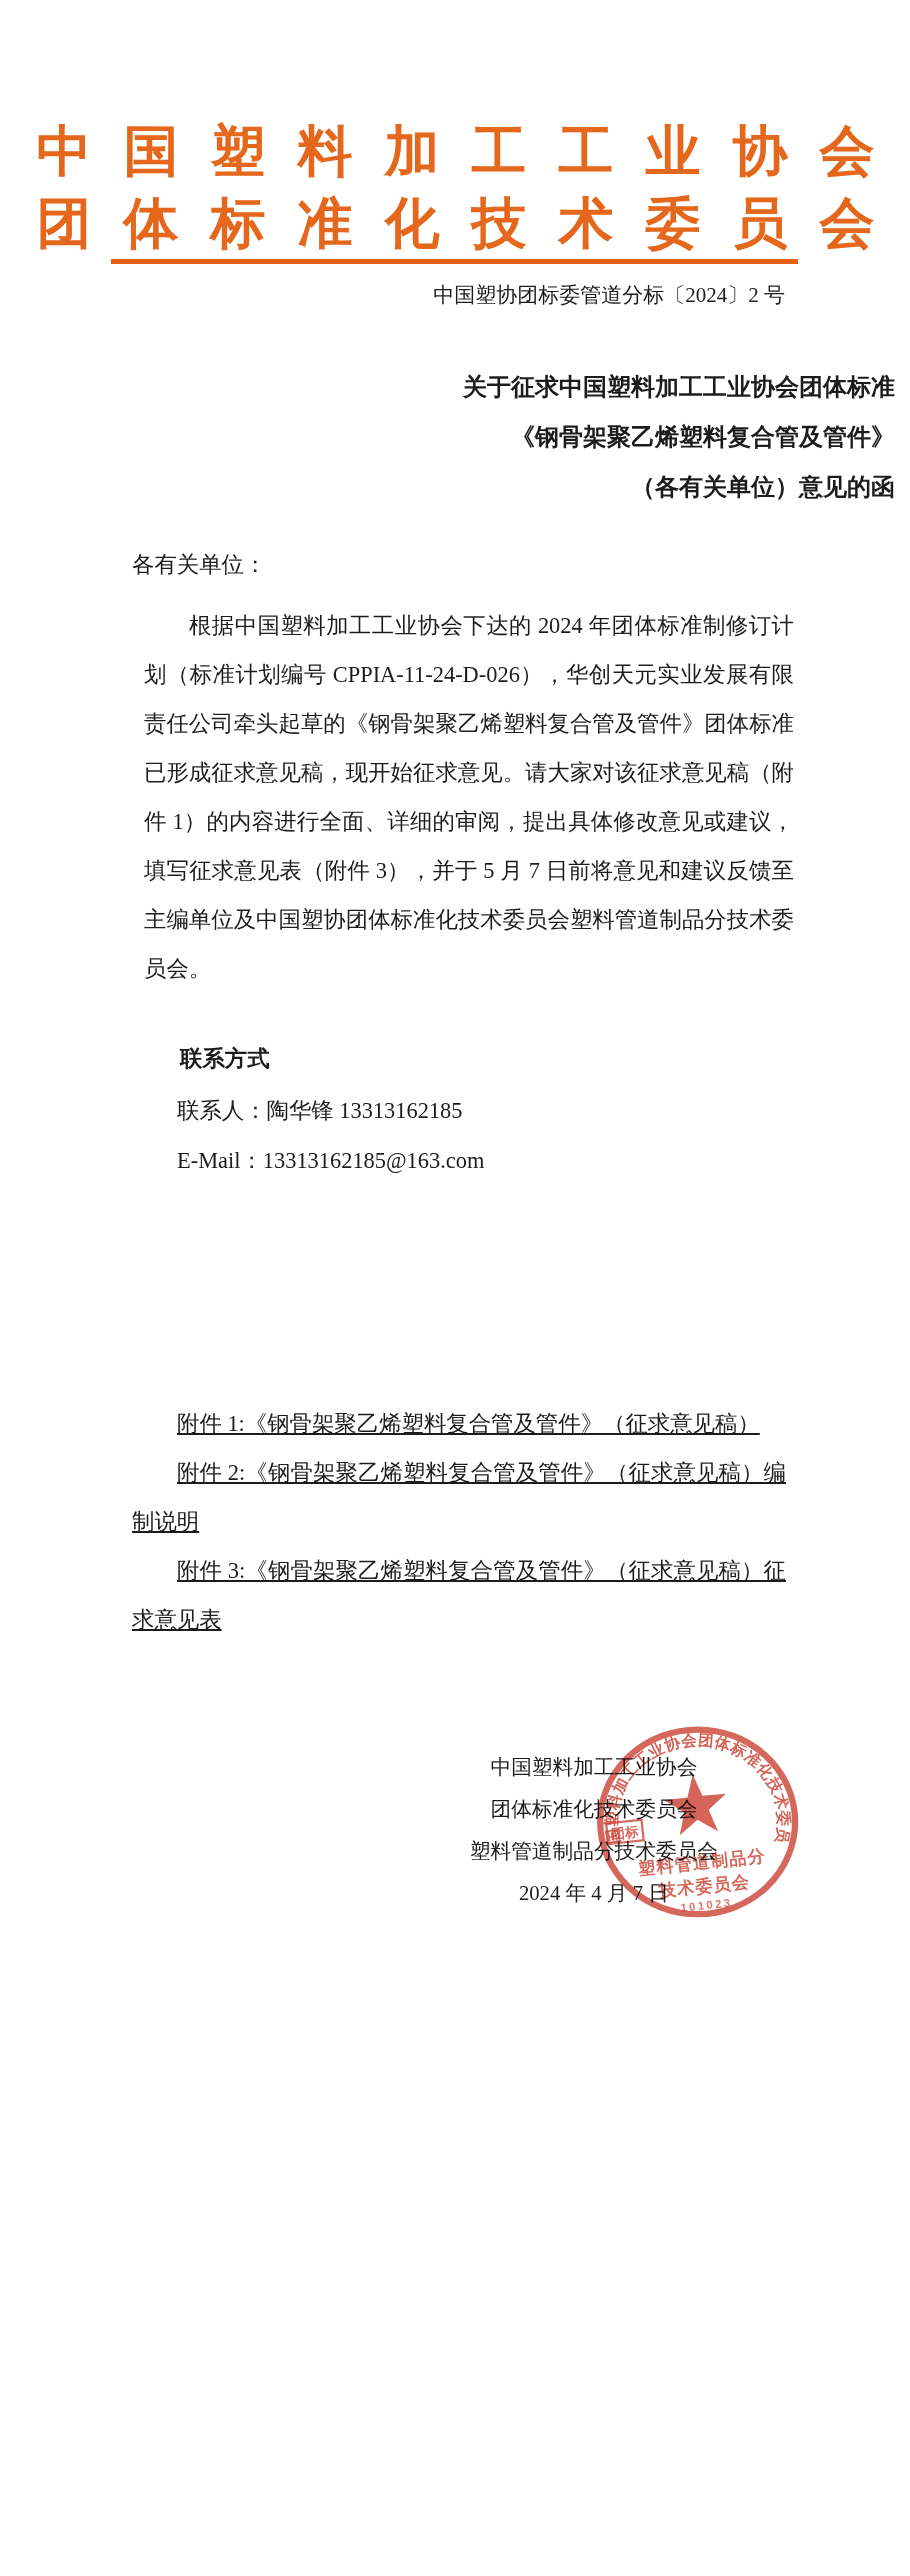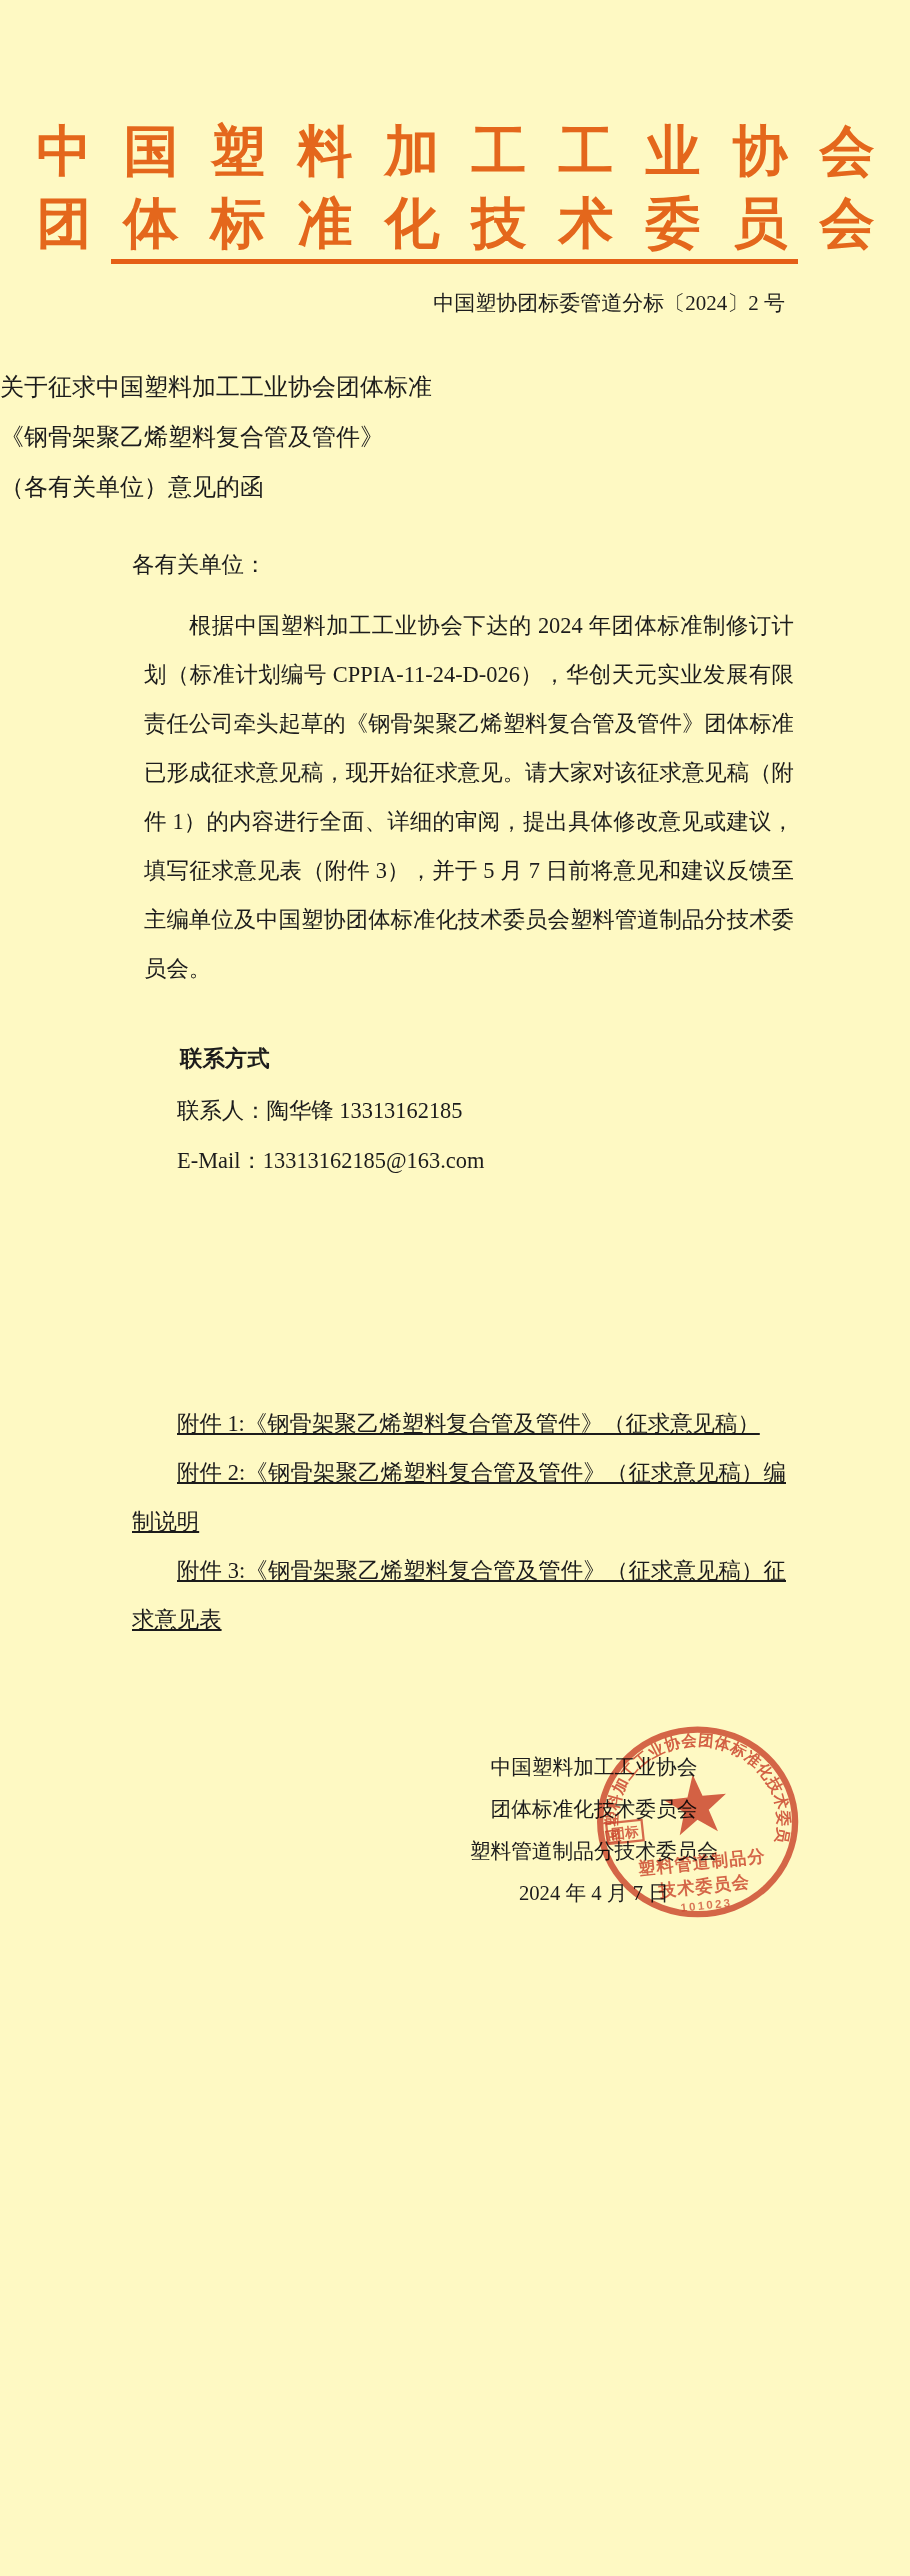--- a/index.html
+++ b/index.html
@@ -1,21 +1,21 @@
 <!DOCTYPE html>
 <html style="font-size:9.2px"><head>
 <meta charset="utf-8">
 <style>
   html, body { margin: 0; padding: 0; background: #e8e8e8; }
   .page {
     position: relative;
     width: 911px;
     height: 2576px;
     margin: 0 auto;
-    background: #fef9c3;
+    background: #ffffff;
     overflow: hidden;
     font-family: "Liberation Serif", serif;
     color: #1c1c1c;
   }
   
   .letterhead {
     position: absolute;
     top: 115px; left: 0; right: 0;
     text-align: center;
   }
@@ -31,32 +31,32 @@
   }
   .lh-rule {
     position: absolute;
     top: 259px; left: 111px;
     width: 687px; height: 4.6px;
     background: #e55f16;
   }
   
   .doc-number {
     position: absolute;
-    top: 290px; right: 126px;
+    top: 282px; right: 126px;
     font-size: 21px;
     line-height: 27.6px;
     white-space: nowrap;
   }
   
   .title-block {
     position: absolute;
     top: 362px; left: 0; right: 16px;
-    text-align: left;
+    text-align: right;
     font-family: "Liberation Sans", sans-serif;
-    font-weight: normal;
+    font-weight: bold;
     font-size: 24px;
     line-height: 50px;
   }
   
   .salutation {
     position: absolute;
     top: 549px; left: 132px;
     font-size: 22.4px;
   }
   .body-para {

